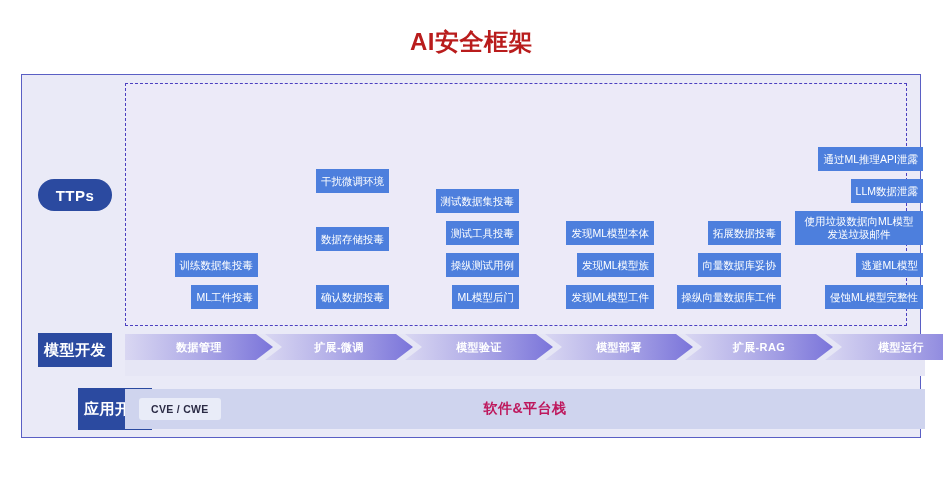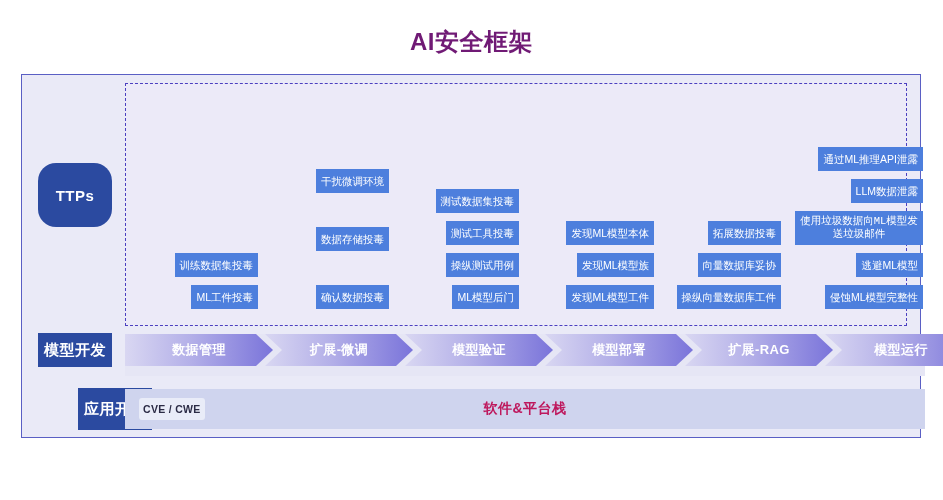--- a/index.html
+++ b/index.html
@@ -18,21 +18,21 @@
 
   
   #page-title {
     position: absolute;
     top: 26px;
     left: 0;
     width: 943px;
     text-align: center;
     font-size: 24px;
     font-weight: bold;
-    color: #701a75;
+    color: #b91c1c;
     letter-spacing: 0.5px;
   }
 
   
   #framework-panel {
     position: absolute;
     left: 21px;
     top: 74px;
     width: 900px;
     height: 364px;
@@ -59,21 +59,21 @@
     width: 74px;
     background: #2b4aa0;
     color: #ffffff;
     font-size: 15px;
     font-weight: bold;
     display: flex;
     align-items: center;
     justify-content: center;
     letter-spacing: 0.5px;
   }
-  #label-ttps   { left: 16px; top: 88px; height: 64px; border-radius: 18px; }
+  #label-ttps   { left: 16px; top: 104px; height: 32px; border-radius: 18px; }
   #label-model  { left: 16px; top: 258px; height: 34px; }
   #label-app    { left: 16px; top: 313px; height: 42px; margin-left: 40px; }
 
   
   .ttp-columns {
     position: absolute;
     left: 8px;
     top: 0;
     width: 766px;
     height: 243px;
@@ -94,37 +94,37 @@
     line-height: 1.22;
     text-align: center;
     display: flex;
     align-items: center;
     justify-content: center;
     box-sizing: border-box;
     padding: 3px 4px;
     min-height: 24px;
     border: 0.5px solid #4d7fdd;
   }
-  .ttp-box.tall { min-height: 34px; font-family: Liberation Mono, monospace; }
+  .ttp-box.tall { min-height: 34px; }
 
   
   #pipeline-row {
     position: absolute;
     left: 103px;
     top: 259px;
     width: 800px;
     height: 42px;
     background: #e6e6f5;
   }
   .chev {
     position: absolute;
     top: 0;
-    height: 32px;
+    height: 26px;
     color: #ffffff;
-    font-size: 13px;
+    font-size: 11px;
     font-weight: bold;
     display: flex;
     align-items: center;
     justify-content: center;
     background: linear-gradient(90deg, #d9d7f2 0%, #b3afe8 45%, #7a74da 100%);
     clip-path: polygon(0 0, calc(100% - 17px) 0, 100% 50%, calc(100% - 17px) 100%, 0 100%, 17px 50%);
     letter-spacing: 0.4px;
   }
   .chev.first {
     clip-path: polygon(0 0, calc(100% - 17px) 0, 100% 50%, calc(100% - 17px) 100%, 0 100%);
@@ -140,21 +140,21 @@
     background: #cfd4ee;
     display: flex;
     align-items: center;
   }
   #cve-chip {
     margin-left: 14px;
     background: #e9ecf8;
     color: #2b2b45;
     font-size: 10.5px;
     font-weight: bold;
-    padding: 5px 4px;
+    padding: 5px 12px;
     border-radius: 3px;
     letter-spacing: 0.3px;
   }
   #platform-stack-label {
     position: absolute;
     left: 0;
     width: 800px;
     text-align: center;
     font-size: 14px;
     font-weight: bold;

